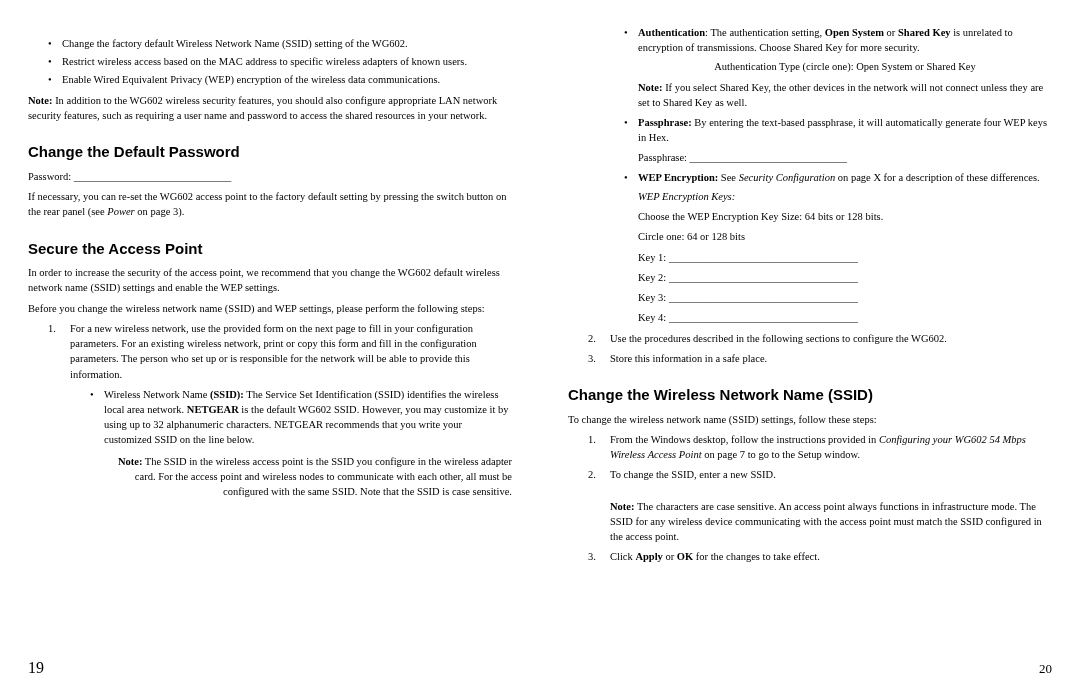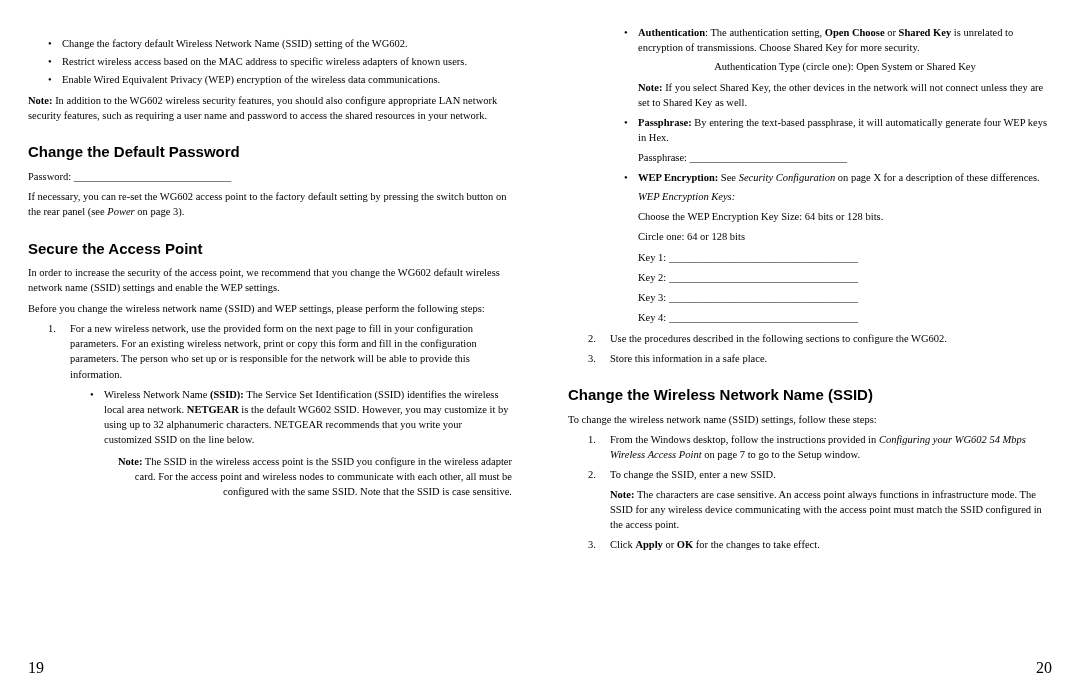--- a/index.html
+++ b/index.html
@@ -36,21 +36,21 @@
   ol.numbered > li { position: relative; padding-left: 22px; margin: 5px 0; }
   ol.numbered > li .num { position: absolute; left: 0; }
   .sub-bullets { list-style: none; margin: 5px 0 5px 20px; }
   .sub-bullets > li { position: relative; padding-left: 14px; margin: 4px 0; }
   .sub-bullets > li::before { content: "•"; position: absolute; left: 0; }
   .note-block { margin: 5px 0 5px 42px; text-align: right; }
   .fill-line { letter-spacing: 0; }
   .italic { font-style: italic; }
   .bold { font-weight: bold; }
   .page-num-left { position:absolute; bottom:0; left:28px; font-size:16px; }
-  .page-num-right { position:absolute; bottom:0; right:28px; font-size:16px; }
+  .page-num-right { position:absolute; bottom:0; right:28px; font-size:13px; }
 </style>
 </head>
 <body>
 
 <div class="page">
   <div class="content">
     <ul class="bullets">
       <li>Change the factory default Wireless Network Name (SSID) setting of the WG602.</li>
       <li>Restrict wireless access based on the MAC address to specific wireless adapters of known users.</li>
       <li>Enable Wired Equivalent Privacy (WEP) encryption of the wireless data communications.</li>
@@ -78,21 +78,21 @@
       </li>
     </ol>
   </div>
   <div class="page-num-left">19</div>
 </div>
 
 <div class="page">
   <div class="content">
     <ul class="sub-bullets" style="margin-left:56px;">
       <li>
-        <span class="bold">Authentication</span><span>: The authentication setting, </span><span class="bold">Open Choose</span><span> or </span><span class="bold">Shared Key</span><span> is unrelated to encryption of transmissions. Choose Shared Key for more security.</span>
+        <span class="bold">Authentication</span><span>: The authentication setting, </span><span class="bold">Open System</span><span> or </span><span class="bold">Shared Key</span><span> is unrelated to encryption of transmissions. Choose Shared Key for more security.</span>
         <p style="margin-top:4px;text-align:center;">Authentication Type (circle one): Open System or Shared Key</p>
         <p style="margin-top:4px;"><span class="bold">Note:</span><span> If you select Shared Key, the other devices in the network will not connect unless they are set to Shared Key as well.</span></p>
       </li>
       <li>
         <span class="bold">Passphrase:</span><span> By entering the text-based passphrase, it will automatically generate four WEP keys in Hex.</span>
         <p style="margin-top:4px;" class="fill-line">Passphrase: ______________________________</p>
       </li>
       <li>
         <span class="bold">WEP Encryption:</span><span> See </span><span class="italic">Security Configuration</span><span> on page X for a description of these differences.</span>
         <p style="margin-top:4px;" class="italic">WEP Encryption Keys:</p>
@@ -109,19 +109,19 @@
       <li><span class="num">2.</span><span>Use the procedures described in the following sections to configure the WG602.</span></li>
       <li><span class="num">3.</span><span>Store this information in a safe place.</span></li>
     </ol>
 
     <h2>Change the Wireless Network Name (SSID)</h2>
     <p>To change the wireless network name (SSID) settings, follow these steps:</p>
 
     <ol class="numbered">
       <li><span class="num">1.</span><span>From the Windows desktop, follow the instructions provided in </span><span class="italic">Configuring your WG602 54 Mbps Wireless Access Point</span><span> on page 7 to go to the Setup window.</span></li>
       <li><span class="num">2.</span><span>To change the SSID, enter a new SSID.</span>
-        <p style="margin-top:4px;"><span class="bold">Note:</span><span> The characters are case sensitive. An access point always functions in infrastructure mode. The SSID for any wireless device communicating with the access point must match the SSID configured in the access point.</span></p>
+        <p style="margin-top:16px;"><span class="bold">Note:</span><span> The characters are case sensitive. An access point always functions in infrastructure mode. The SSID for any wireless device communicating with the access point must match the SSID configured in the access point.</span></p>
       </li>
       <li><span class="num">3.</span><span>Click </span><span class="bold">Apply</span><span> or </span><span class="bold">OK</span><span> for the changes to take effect.</span></li>
     </ol>
   </div>
   <div class="page-num-right">20</div>
 </div>
 
 </body></html>

